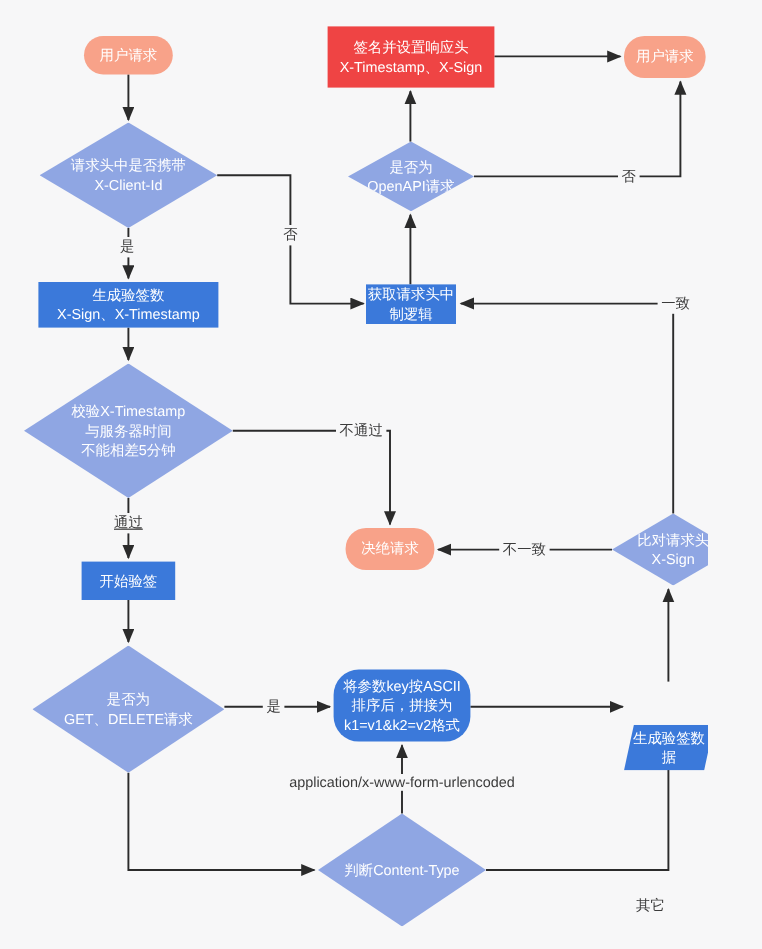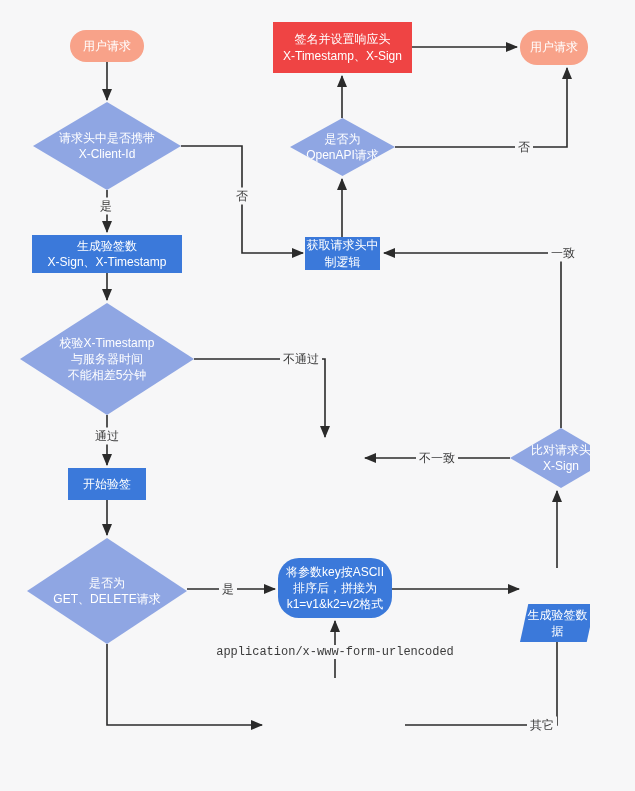--- a/index.html
+++ b/index.html
@@ -75,47 +75,49 @@
 
   <div class="node decision" style="left: 20px; top: 303px; width: 174px; height: 112px; background: rgb(143, 166, 227); text-align: center;">校验X-Timestamp
 与服务器时间
 不能相差5分钟</div>
 
   <div class="node process" style="left: 68px; top: 468px; width: 78px; height: 32px; background: rgb(59, 121, 218); font-family: Liberation Serif, serif;">开始验签</div>
 
   <div class="node decision" style="left: 27px; top: 538px; width: 160px; height: 106px; background: rgb(143, 166, 227);">是否为
 GET、DELETE请求</div>
 
+  <div class="node decision" style="left: 265px; top: 678px; width: 140px; height: 94px; background: rgb(143, 166, 227);">判断Content-Type</div>
 
   <div class="node process" style="left: 278px; top: 558px; width: 114px; height: 60px; background: rgb(59, 121, 218); border-radius: 21px;">将参数key按ASCII
 排序后，拼接为
 k1=v1&amp;k2=v2格式</div>
 
   <div class="node parallelogram" style="left: 520px; top: 570px; width: 75px; height: 38px; background: rgb(59, 121, 218);">生成验签数
 据</div>
 
   <div class="node decision" style="left: 510px; top: 428px; width: 102px; height: 60px; background: rgb(143, 166, 227);">比对请求头
 X-Sign</div>
 
+  <div class="node terminal" style="left: 288px; top: 440px; width: 74px; height: 35px; background: rgb(248, 162, 137);">决绝请求</div>
 
   <div class="node process" style="left: 305px; top: 237px; width: 75px; height: 33px; background: rgb(59, 121, 218);">获取请求头中
 制逻辑</div>
 
   <div class="node decision" style="left: 290px; top: 118px; width: 105px; height: 58px; background: rgb(143, 166, 227);">是否为
 OpenAPI请求</div>
 
   <div class="node process" style="left: 273px; top: 22px; width: 139px; height: 51px; background: #ef4444;">签名并设置响应头
 X-Timestamp、X-Sign</div>
 
   <div class="node terminal" style="left: 520px; top: 30px; width: 68px; height: 35px; background: rgb(248, 162, 137);">用户请求</div>
 
   <span class="edge-label" style="left:106px;top:206px;">是</span>
   <span class="edge-label" style="left:242px;top:196px;">否</span>
-  <span class="edge-label" style="left:107px;top:436px;">通过</span>
+  <span class="edge-label" style="left:107px;top:436px;text-decoration:underline;">通过</span>
   <span class="edge-label" style="left:301px;top:359px;">不通过</span>
   <span class="edge-label" style="left:228px;top:589px;">是</span>
-  <span class="edge-label" style="left:335px;top:652px;font-family:Liberation Mono, monospace;">application/x-www-form-urlencoded</span>
-  <span class="edge-label" style="left:542px;top:725px;text-align:right;">其它</span>
+  <span class="edge-label" style="left:335px;top:652px;">application/x-www-form-urlencoded</span>
+  <span class="edge-label" style="left:542px;top:755px;text-align:right;">其它</span>
   <span class="edge-label" style="left:563px;top:253px;">一致</span>
   <span class="edge-label" style="left:437px;top:458px;">不一致</span>
   <span class="edge-label" style="left:524px;top:147px;">否</span>
 
 </div>
 
 </body></html>

